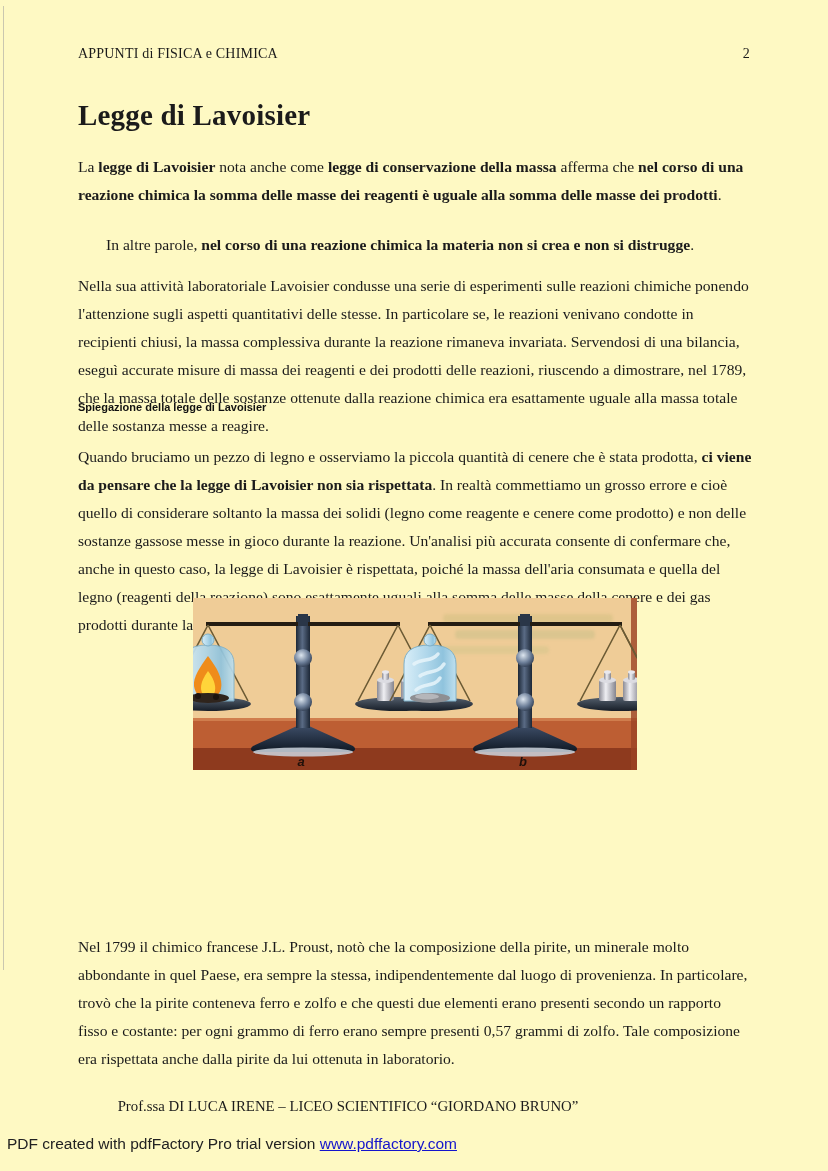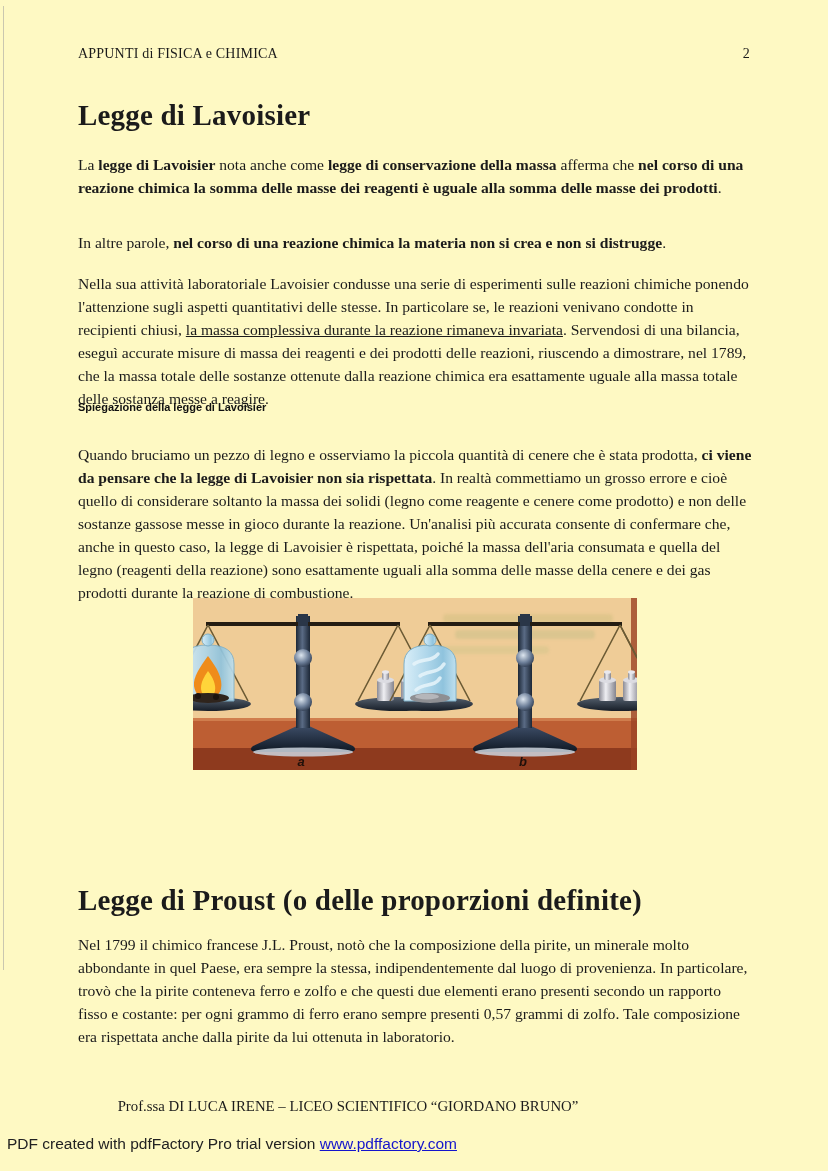--- a/index.html
+++ b/index.html
@@ -37,27 +37,27 @@
     font-weight: bold;
     letter-spacing: .2px;
   }
   .h1.lavoisier { top: 99px; }
   .h1.proust { top: 884px; }
   .para {
     position: absolute;
     left: 78px;
     width: 676px;
     font-size: 15.6px;
-    line-height: 23px;
+    line-height: 28px;
     text-align: left;
   }
   .para span.b { font-weight: bold; }
-  .para span.u { text-decoration: underline; }
+  .para span.u { }
   .p1 { top: 153px; }
-  .p2 { top: 231px; }
+  .p2 { top: 231px; margin-left: 28px; }
   .p3 { top: 272px; }
   .subtitle {
     position: absolute;
     left: 78px; top: 401px;
     width: 676px;
     font-family: "Liberation Sans", sans-serif;
     font-size: 11px;
     font-weight: bold;
     color: #111;
   }
@@ -249,21 +249,20 @@
             <rect x="8" y="74" width="7" height="8" rx="2" fill="url(#metalGrad)"></rect>
             <ellipse cx="11.5" cy="74" rx="3.5" ry="1.8" fill="#e8e8ee"></ellipse>
           </g>
         </g>
         <text class="fig-label" x="330" y="168" text-anchor="middle">b</text>
       </g>
     </svg>
   </div>
 
 
-  <div class="h1 proust">Legge di Proust (o delle proporzioni definite)</div>
 
   <div class="para p5"><span>Nel 1799 il chimico francese J.L. Proust, notò che la composizione della pirite, un minerale molto abbondante in quel Paese, era sempre la stessa, indipendentemente dal luogo di provenienza. In particolare, trovò che la pirite conteneva ferro e zolfo e che questi due elementi erano presenti secondo un rapporto fisso e costante: per ogni grammo di ferro erano sempre presenti 0,57 grammi di zolfo. Tale composizione era rispettata anche dalla pirite da lui ottenuta in laboratorio.</span></div>
 
   <div class="footer">Prof.ssa DI LUCA IRENE – LICEO SCIENTIFICO “GIORDANO BRUNO”</div>
 
   <div class="pdf-bar">
     <span>PDF created with pdfFactory Pro trial version </span><a>www.pdffactory.com</a>
   </div>
 
 </div>

